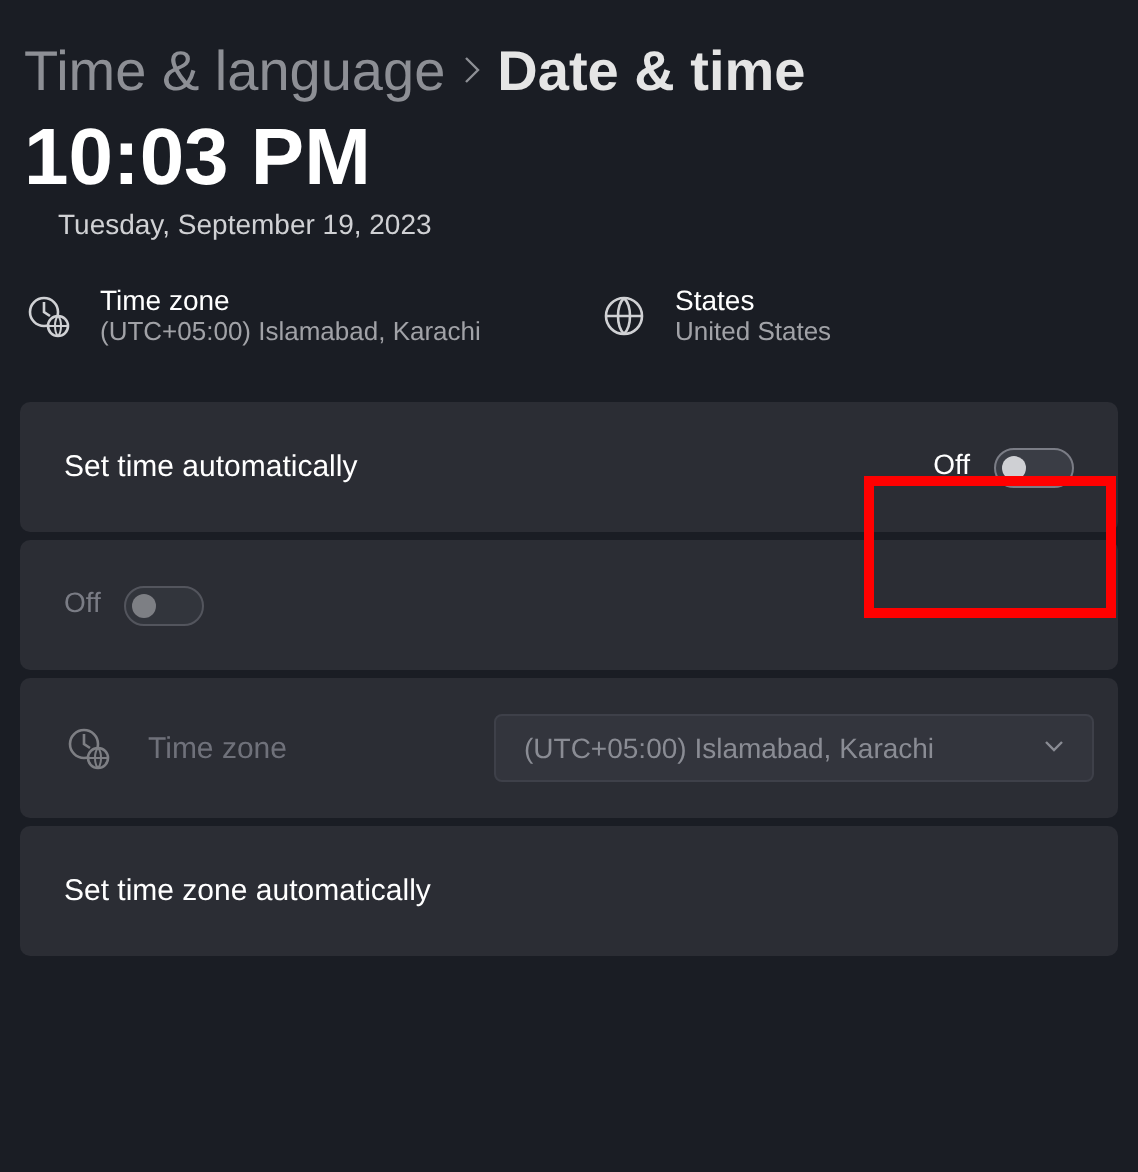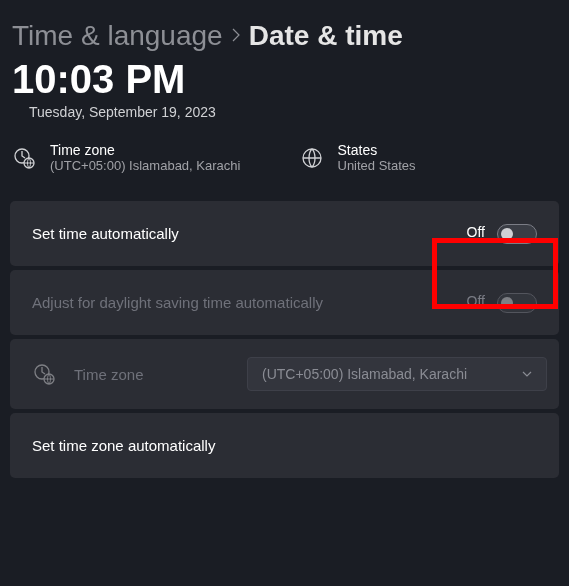--- a/index.html
+++ b/index.html
@@ -244,21 +244,20 @@
     <span class="setting-label">Set time automatically</span>
     <div class="toggle-group">
       <span class="toggle-label">Off</span>
       <div class="toggle">
         <div class="toggle-knob"></div>
       </div>
     </div>
   </div>
 
   <div class="setting-card">
-    <span class="setting-label disabled">Adjust for daylight saving time automatically</span>
     <div class="toggle-group">
       <span class="toggle-label disabled">Off</span>
       <div class="toggle disabled">
         <div class="toggle-knob"></div>
       </div>
     </div>
   </div>
 
   <div class="setting-card timezone-card">
     <div class="timezone-left">

